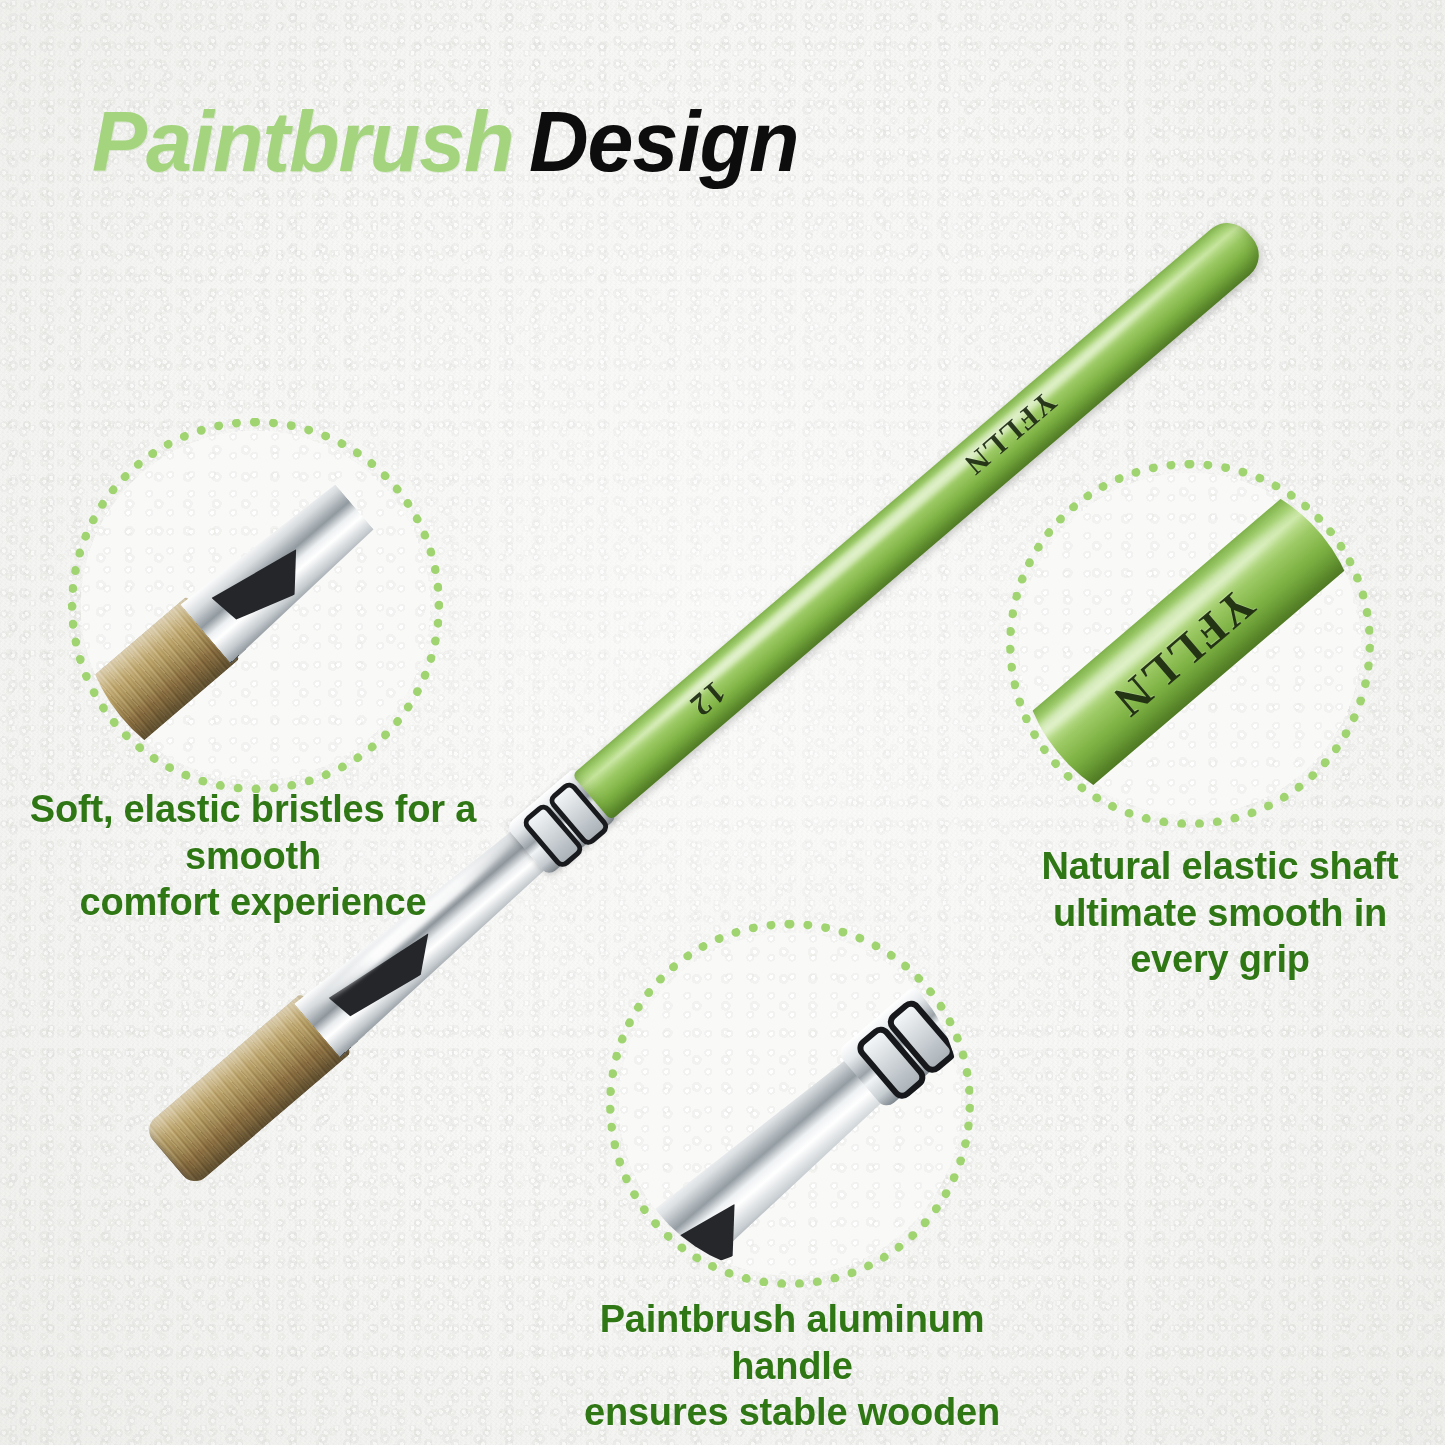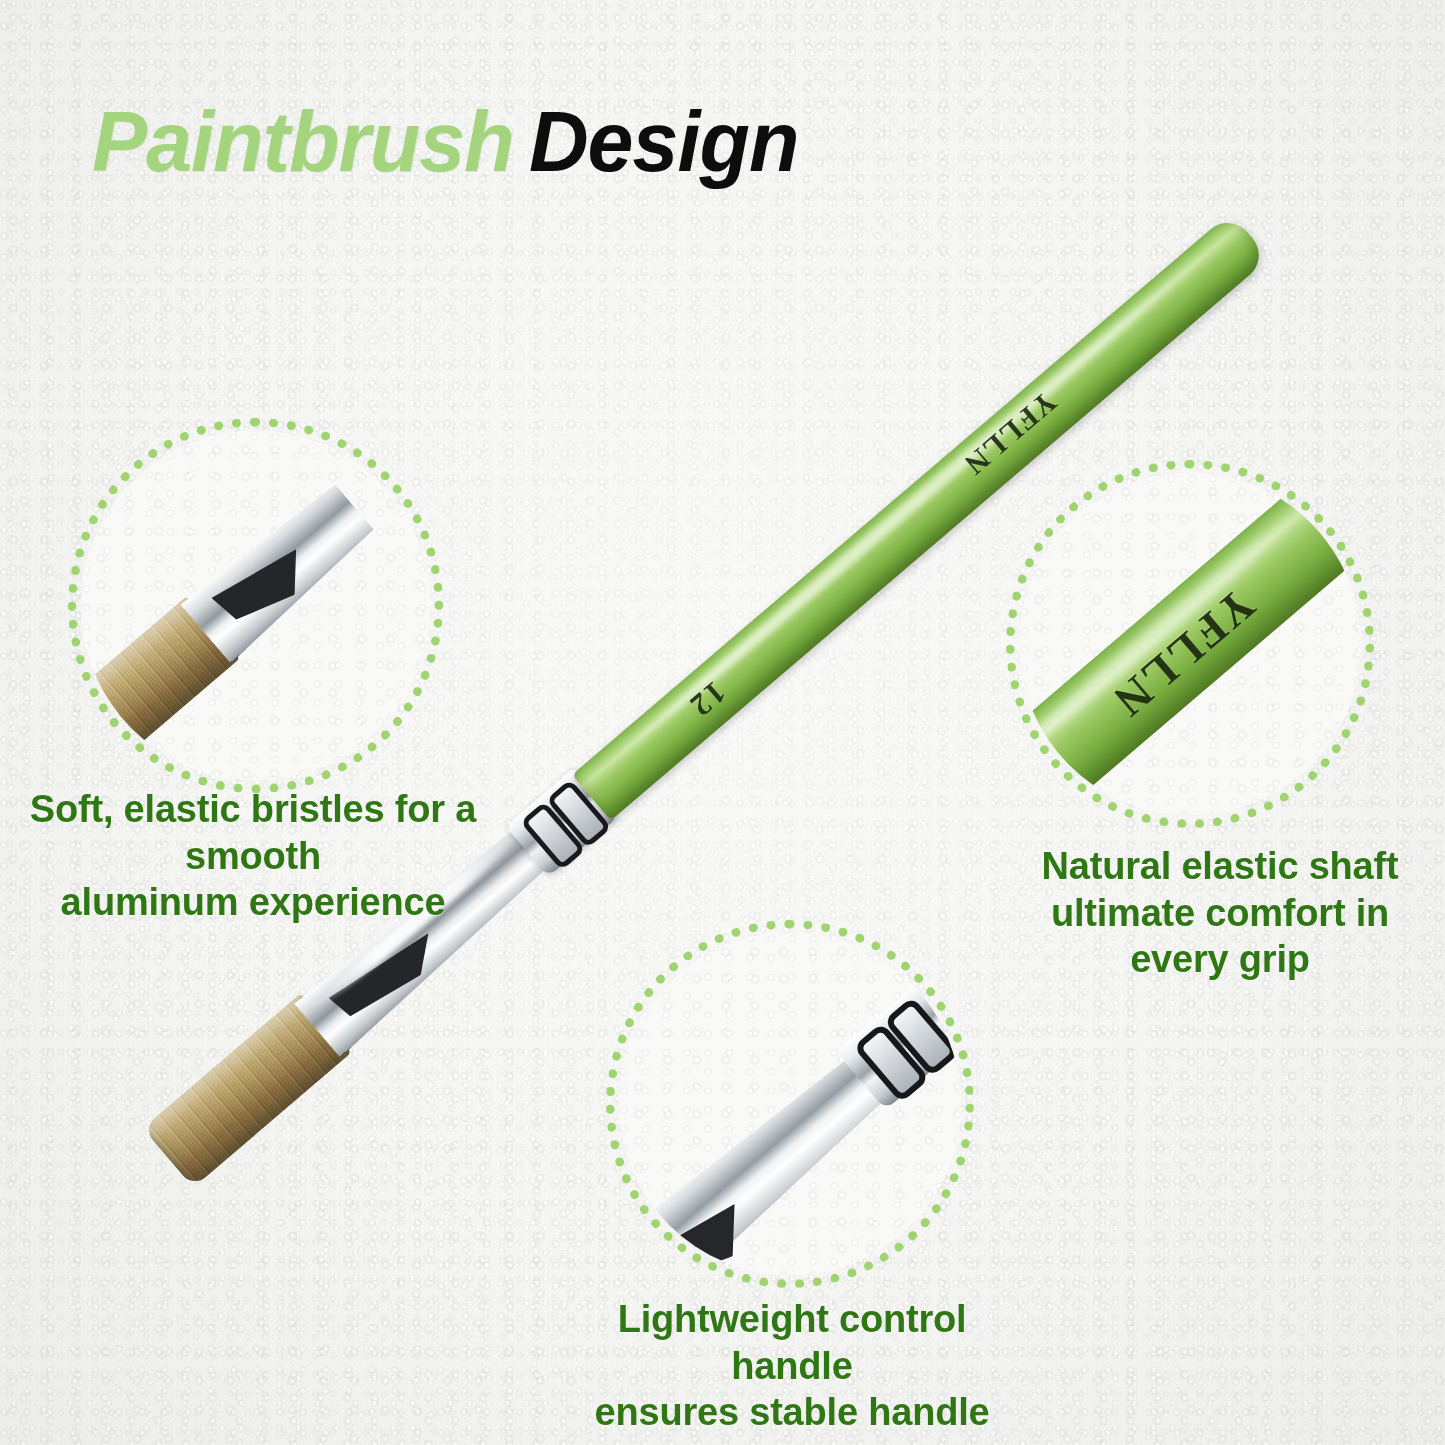--- a/index.html
+++ b/index.html
@@ -445,47 +445,47 @@
         <div class="c1-ferrule"></div>
         <div class="c1-ferrule-lines"></div>
         <div class="c1-wedge"></div>
       </div>
     </div>
     <div class="callout-ring"></div>
   </div>
 
   <div class="caption" id="caption-bristles">
     <span class="line">Soft, elastic bristles for a smooth</span>
-    <span class="line">aluminum experience</span>
+    <span class="line">comfort experience</span>
   </div>
 
   <div class="callout" id="callout-shaft">
     <div class="callout-inner">
       <div class="c2-shaft">
         <div class="c2-brand">YFLLN</div>
       </div>
     </div>
     <div class="callout-ring"></div>
   </div>
 
   <div class="caption" id="caption-shaft">
     <span class="line">Natural elastic shaft</span>
-    <span class="line">ultimate comfort in every grip</span>
+    <span class="line">ultimate smooth in every grip</span>
   </div>
 
   <div class="callout" id="callout-handle">
     <div class="callout-inner">
       <div class="c3-parts">
         <div class="c3-ferrule"></div>
         <div class="c3-ferrule-lines"></div>
         <div class="c3-wedge"></div>
         <div class="c3-crimp"></div>
       </div>
     </div>
     <div class="callout-ring"></div>
   </div>
 
   <div class="caption" id="caption-handle">
-    <span class="line">Lightweight control handle</span>
-    <span class="line">ensures stable handle</span>
+    <span class="line">Paintbrush aluminum handle</span>
+    <span class="line">ensures stable wooden</span>
   </div>
 
 </div>
 
 </body></html>

